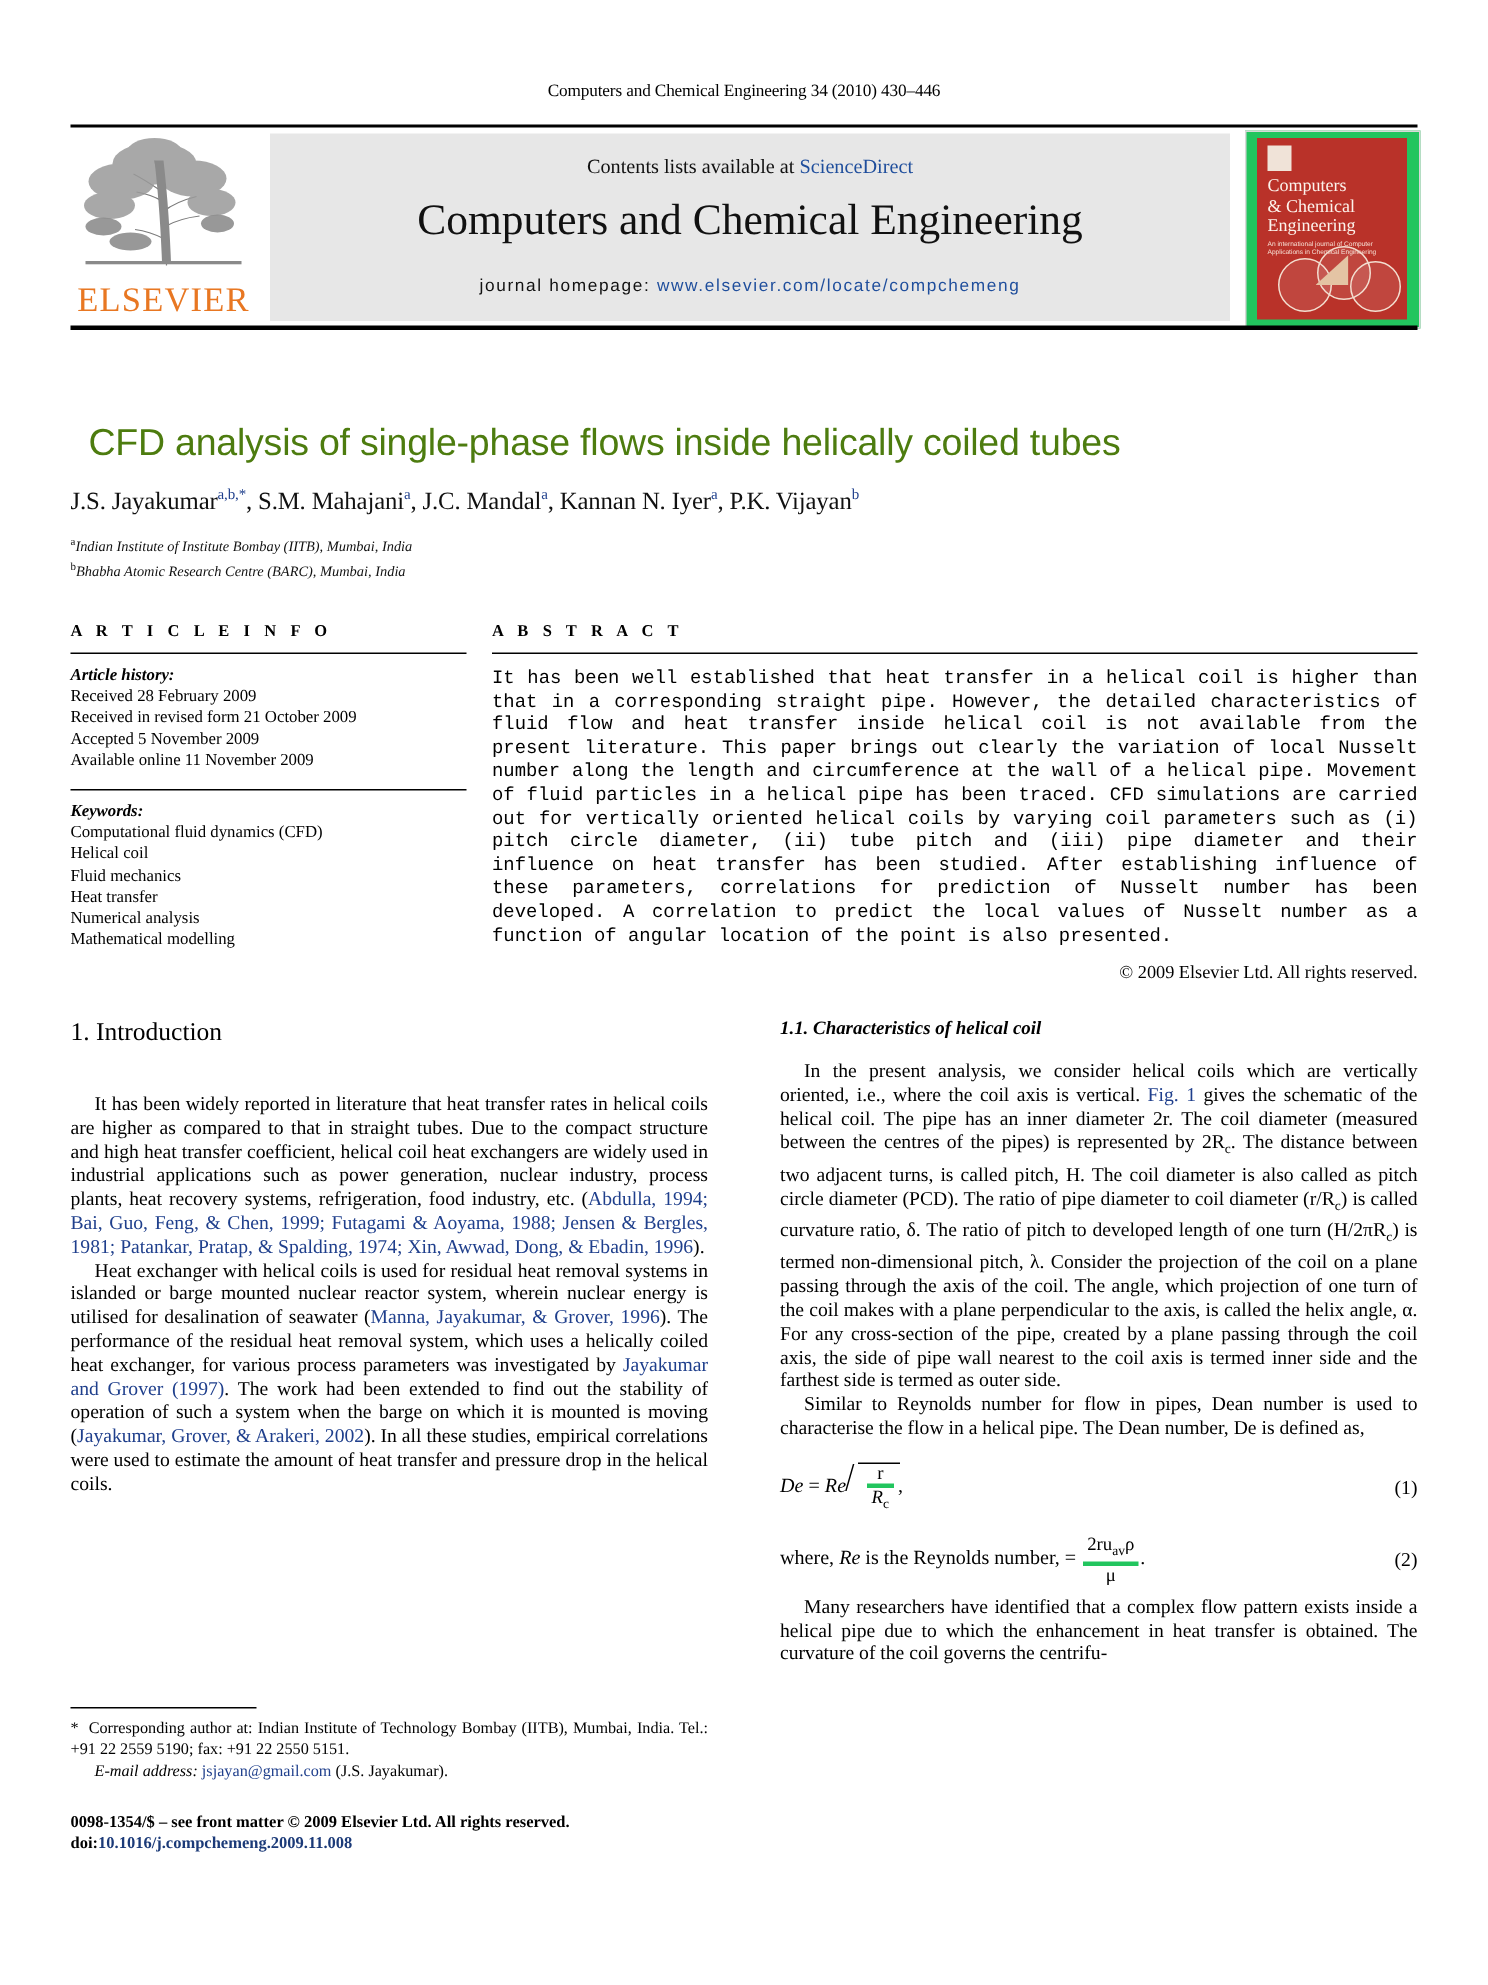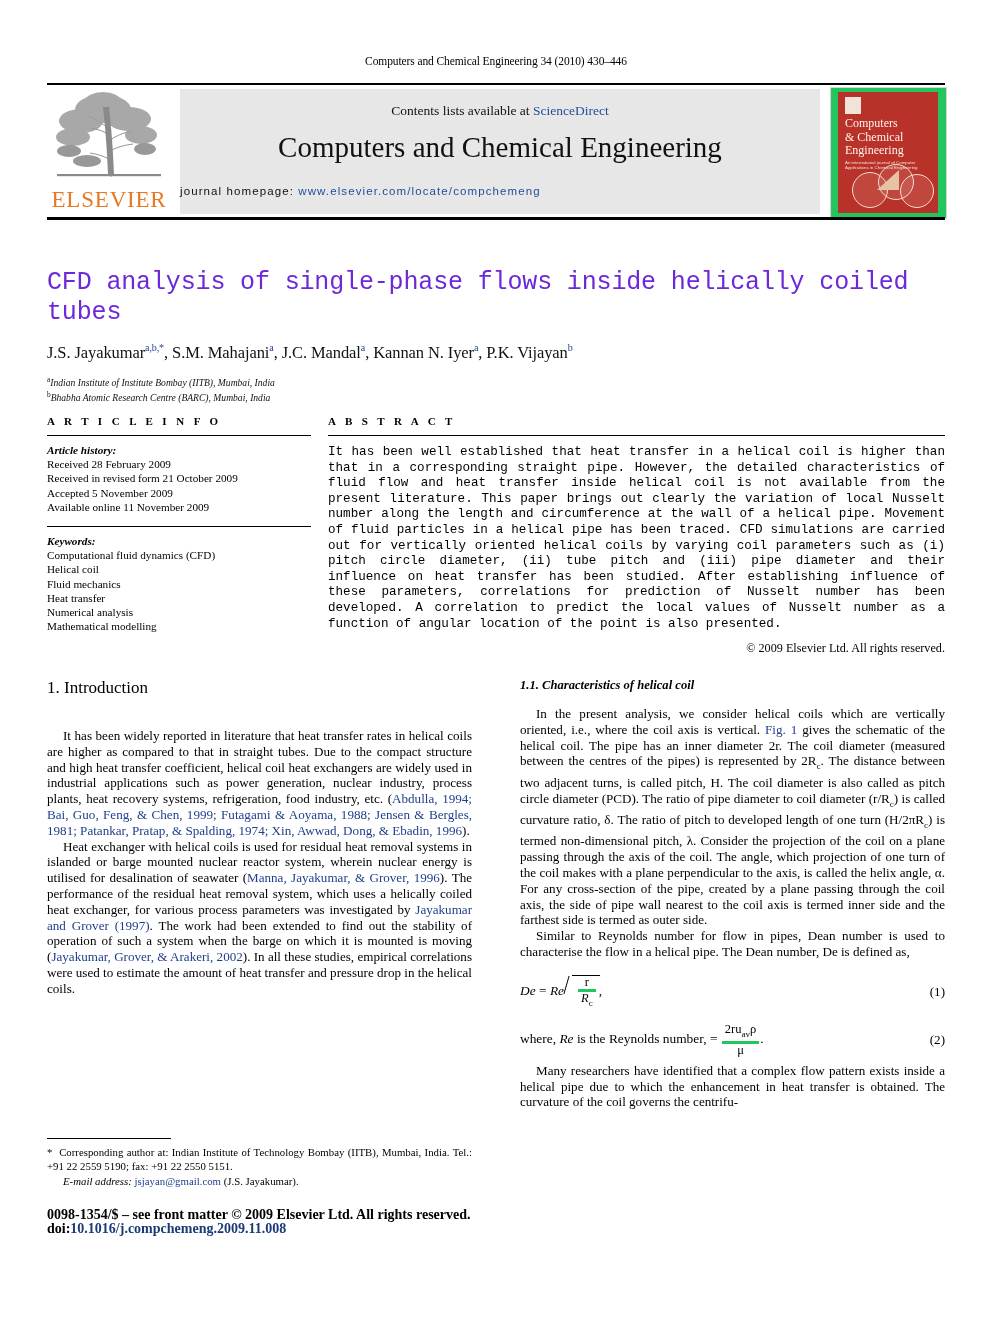--- a/index.html
+++ b/index.html
@@ -95,21 +95,21 @@
     width: 640px;
     text-align: center;
     font-family: "Liberation Serif", serif;
     font-size: 29px;
     color: #111;
   }
   .homepage-line {
     position: absolute;
     left: 0; top: 96px;
     width: 640px;
-    text-align: left;
+    text-align: center;
     font-family: "Liberation Sans", sans-serif;
     font-size: 11.5px;
     letter-spacing: 1.1px;
     color: #111;
   }
   .homepage-line .url {
     color: #1f4e9c;
   }
   .cover-thumb {
     position: absolute;
@@ -177,25 +177,25 @@
     background: #000;
   }
 
   
   .title-block {
     position: absolute;
     left: 47px; top: 268px;
     width: 898px;
   }
   .paper-title {
-    font-family: Liberation Mono, monospace;
+    font-family: Liberation Sans, sans-serif;
     font-size: 25px;
     line-height: 30px;
-    color: #6d28d9;
-    margin: 0;
+    color: #4d7c0f;
+    margin: 12px;
     font-weight: normal;
     letter-spacing: -0.15px;
   }
   .authors {
     margin-top: 14px;
     font-family: "Liberation Serif", serif;
     font-size: 16.5px;
     color: #111;
     letter-spacing: -0.1px;
   }
@@ -415,21 +415,21 @@
     line-height: 13.4px;
   }
   .fn-email .lbl { font-style: italic; }
   .fn-email a, .fn-email .mail { color: #1f3f8c; text-decoration: none; }
 
   .imprint {
     position: absolute;
     left: 47px; top: 1208px;
     width: 425px;
     font-family: "Liberation Serif", serif;
-    font-size: 14px;
+    font-size: 11px;
     line-height: 14px;
     font-weight: bold;
     color: #000;
   }
   .imprint .doi { color: #1b3a78; font-weight: bold; }
 </style>
 </head>
 <body>
 
 <div class="page">

